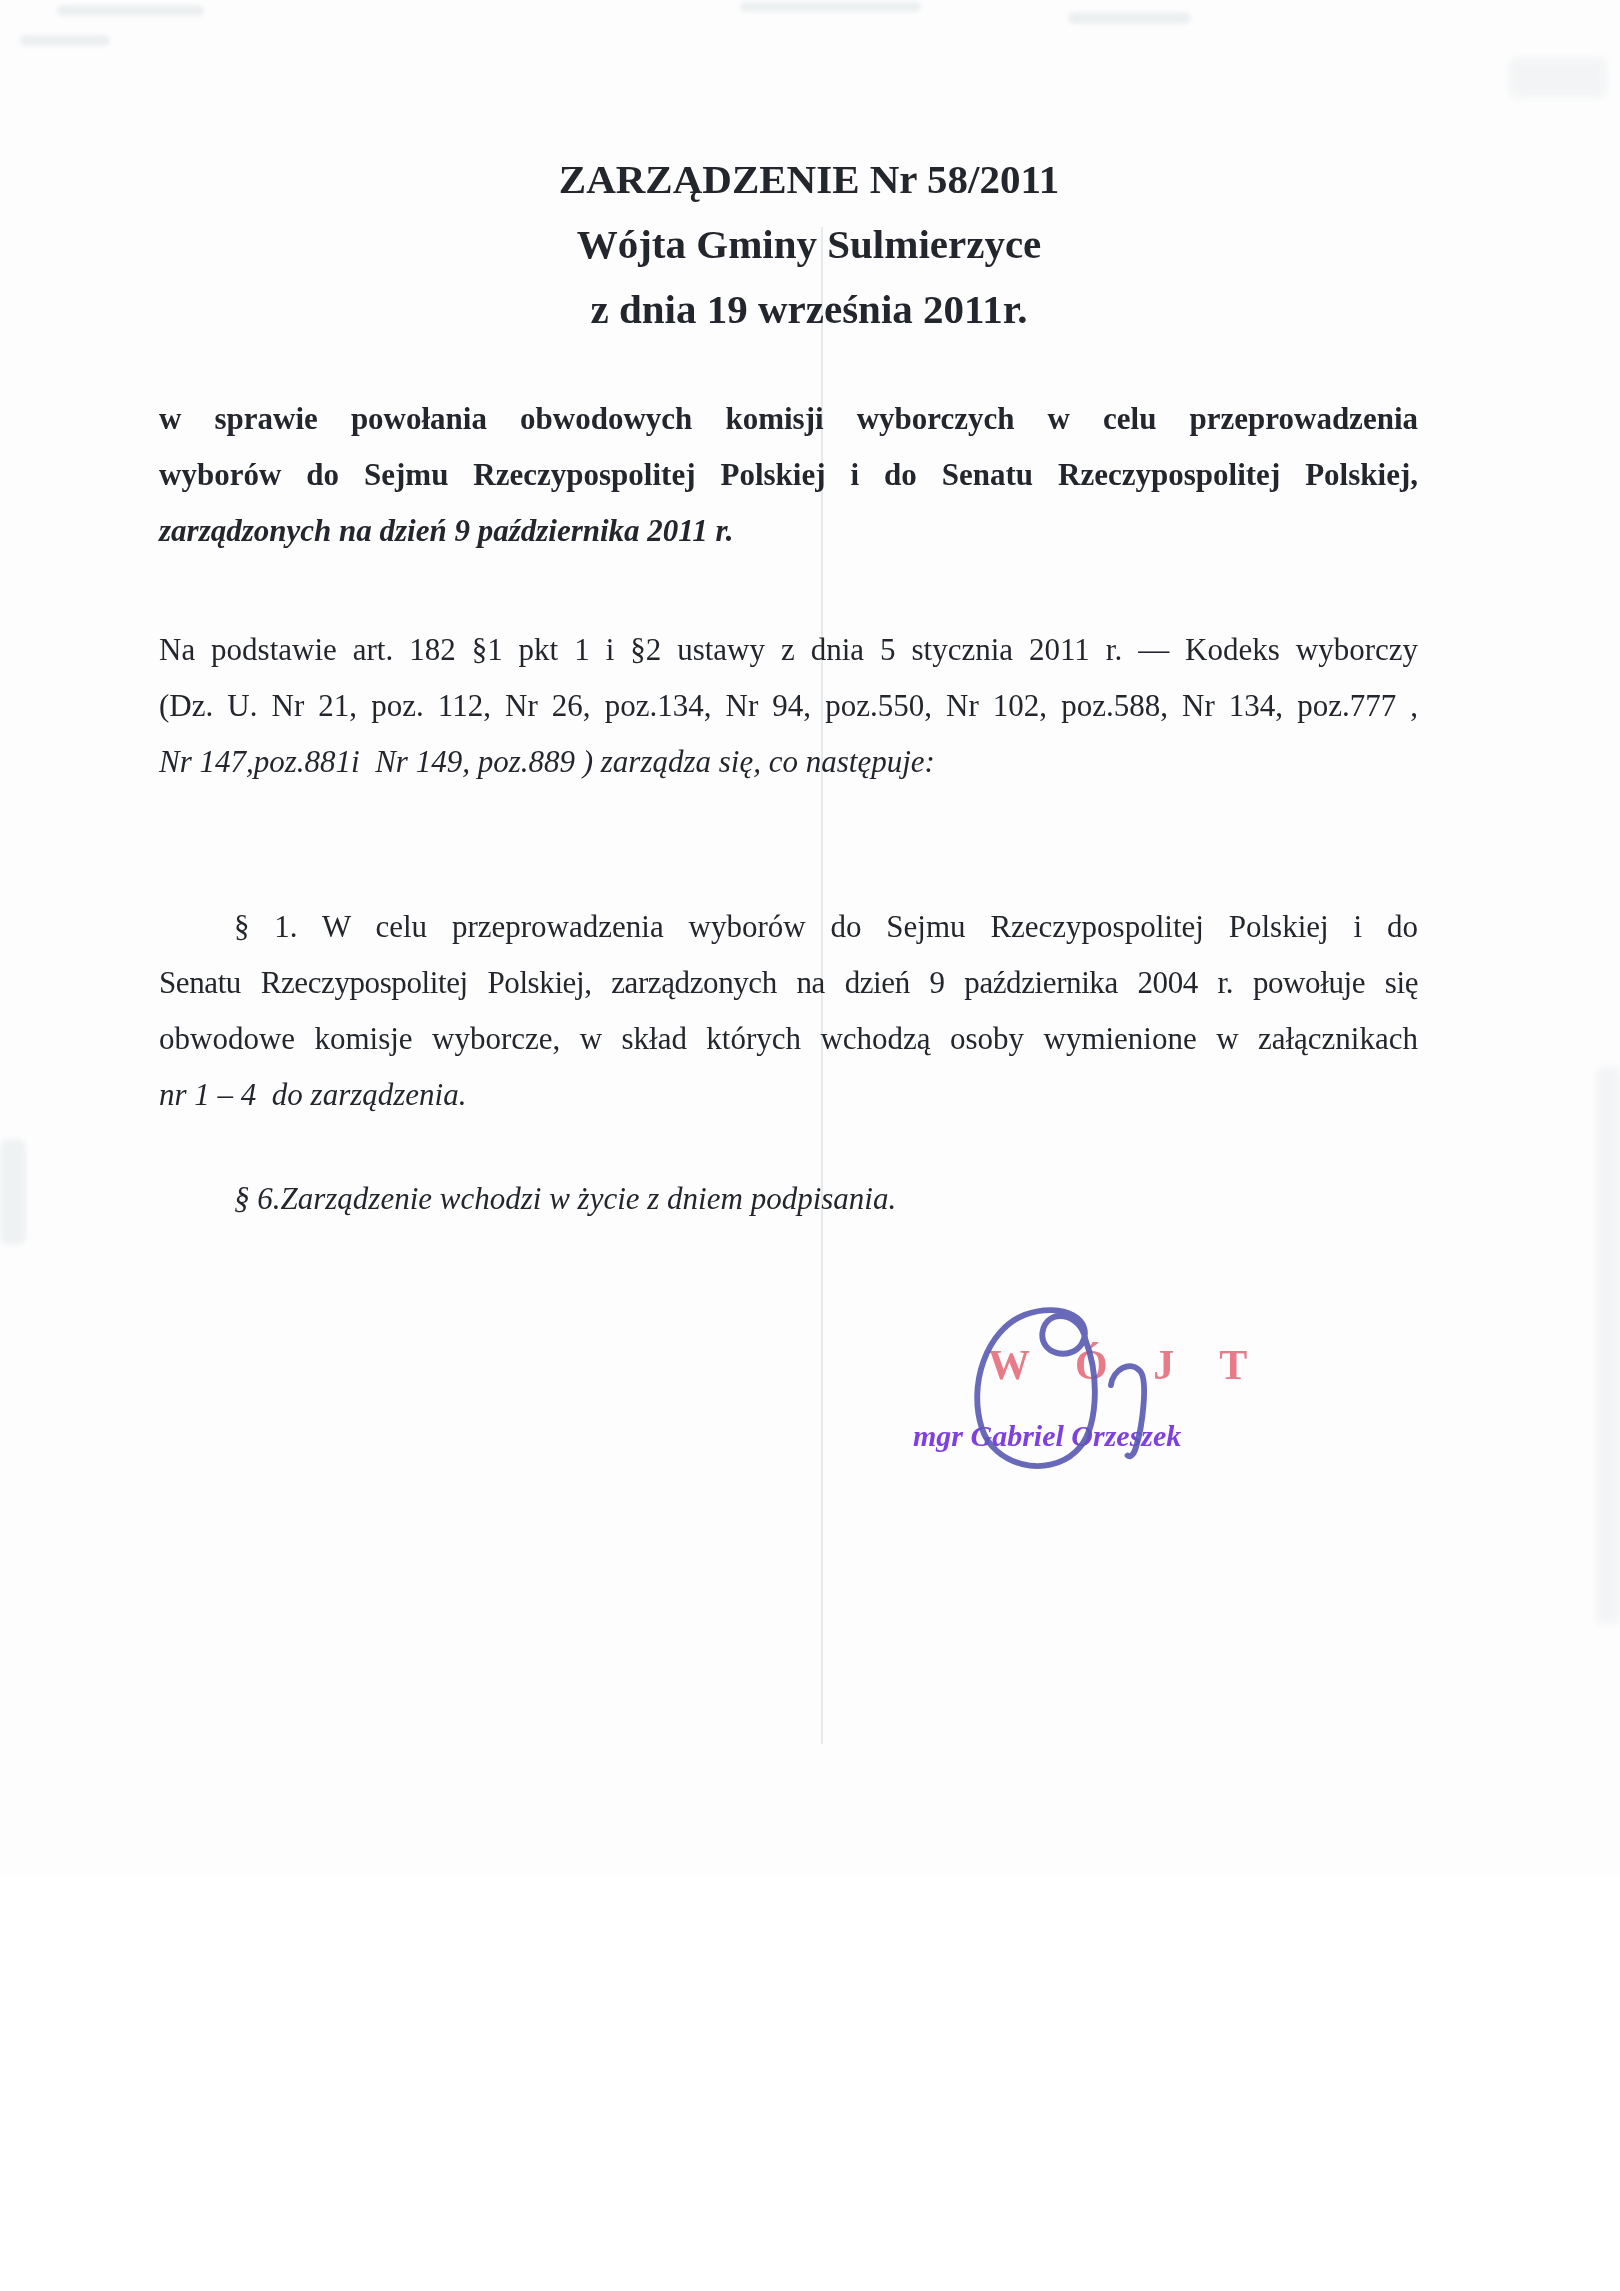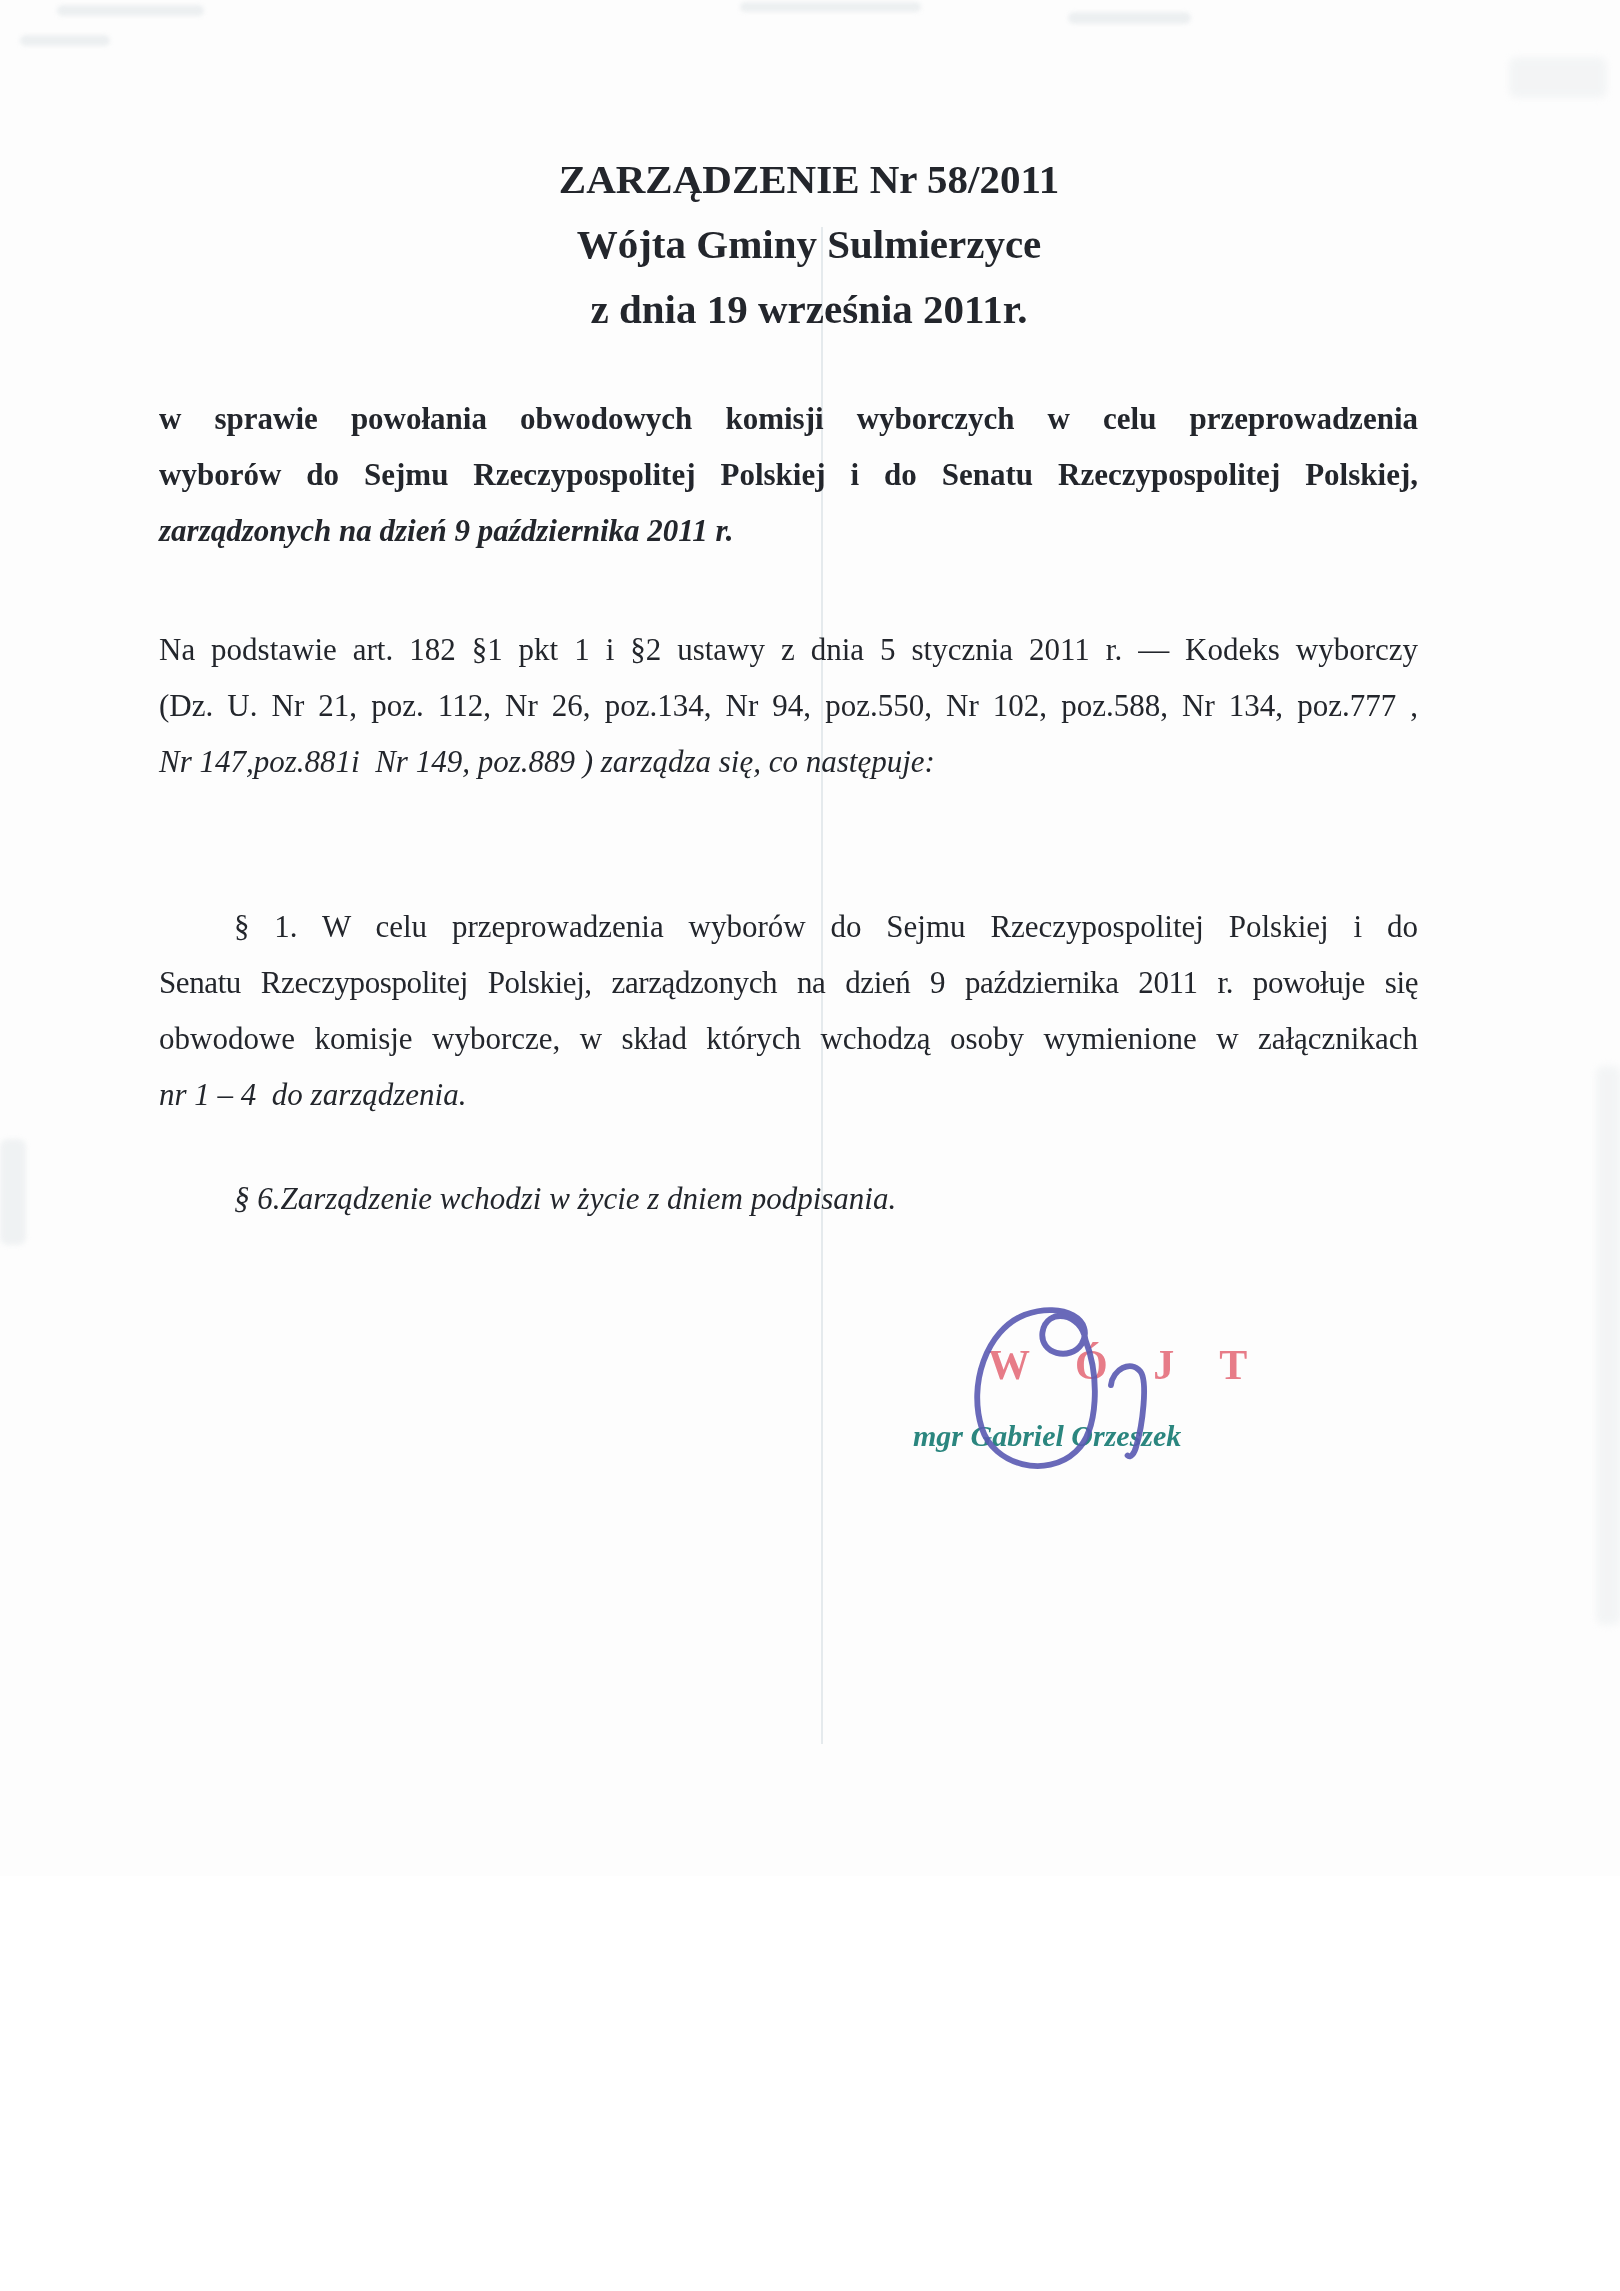--- a/index.html
+++ b/index.html
@@ -78,21 +78,21 @@
     color: #e3606f;
     opacity: 0.82;
     white-space: pre;
   }
   .stamp-name {
     position: absolute;
     left: 913px; top: 1419px;
     font-size: 30px;
     font-style: italic;
     font-weight: bold;
-    color: #0f766e;
+    color: #6d28d9;
     opacity: 0.88;
     white-space: pre;
   }
   .signature-svg {
     position: absolute;
     left: 956px; top: 1299px;
     width: 216px; height: 181px;
   }
 </style>
 </head>
@@ -122,21 +122,21 @@
   </div>
 
   <div class="para p-legal">
     <div class="jline">Na podstawie art. 182 §1 pkt 1 i §2 ustawy z dnia 5 stycznia 2011 r. — Kodeks wyborczy</div>
     <div class="jline">(Dz. U. Nr 21, poz. 112, Nr 26, poz.134, Nr 94, poz.550, Nr 102, poz.588, Nr 134, poz.777 ,</div>
     <div class="lastline">Nr 147,poz.881i  Nr 149, poz.889 ) zarządza się, co następuje:</div>
   </div>
 
   <div class="para p-par1">
     <div class="jline indent">§ 1. W celu przeprowadzenia wyborów do Sejmu Rzeczypospolitej Polskiej i do</div>
-    <div class="jline tight">Senatu Rzeczypospolitej Polskiej, zarządzonych na dzień 9 października 2011 r. powołuje się</div>
+    <div class="jline tight">Senatu Rzeczypospolitej Polskiej, zarządzonych na dzień 9 października 2004 r. powołuje się</div>
     <div class="jline">obwodowe komisje wyborcze, w skład których wchodzą osoby wymienione w załącznikach</div>
     <div class="lastline">nr 1 – 4  do zarządzenia.</div>
   </div>
 
   <div class="para p-par2">
     <div class="lastline indent">§ 6.Zarządzenie wchodzi w życie z dniem podpisania.</div>
   </div>
 
   <div class="stamp-title">W Ó J T</div>
   <div class="stamp-name">mgr Gabriel Orzeszek</div>

